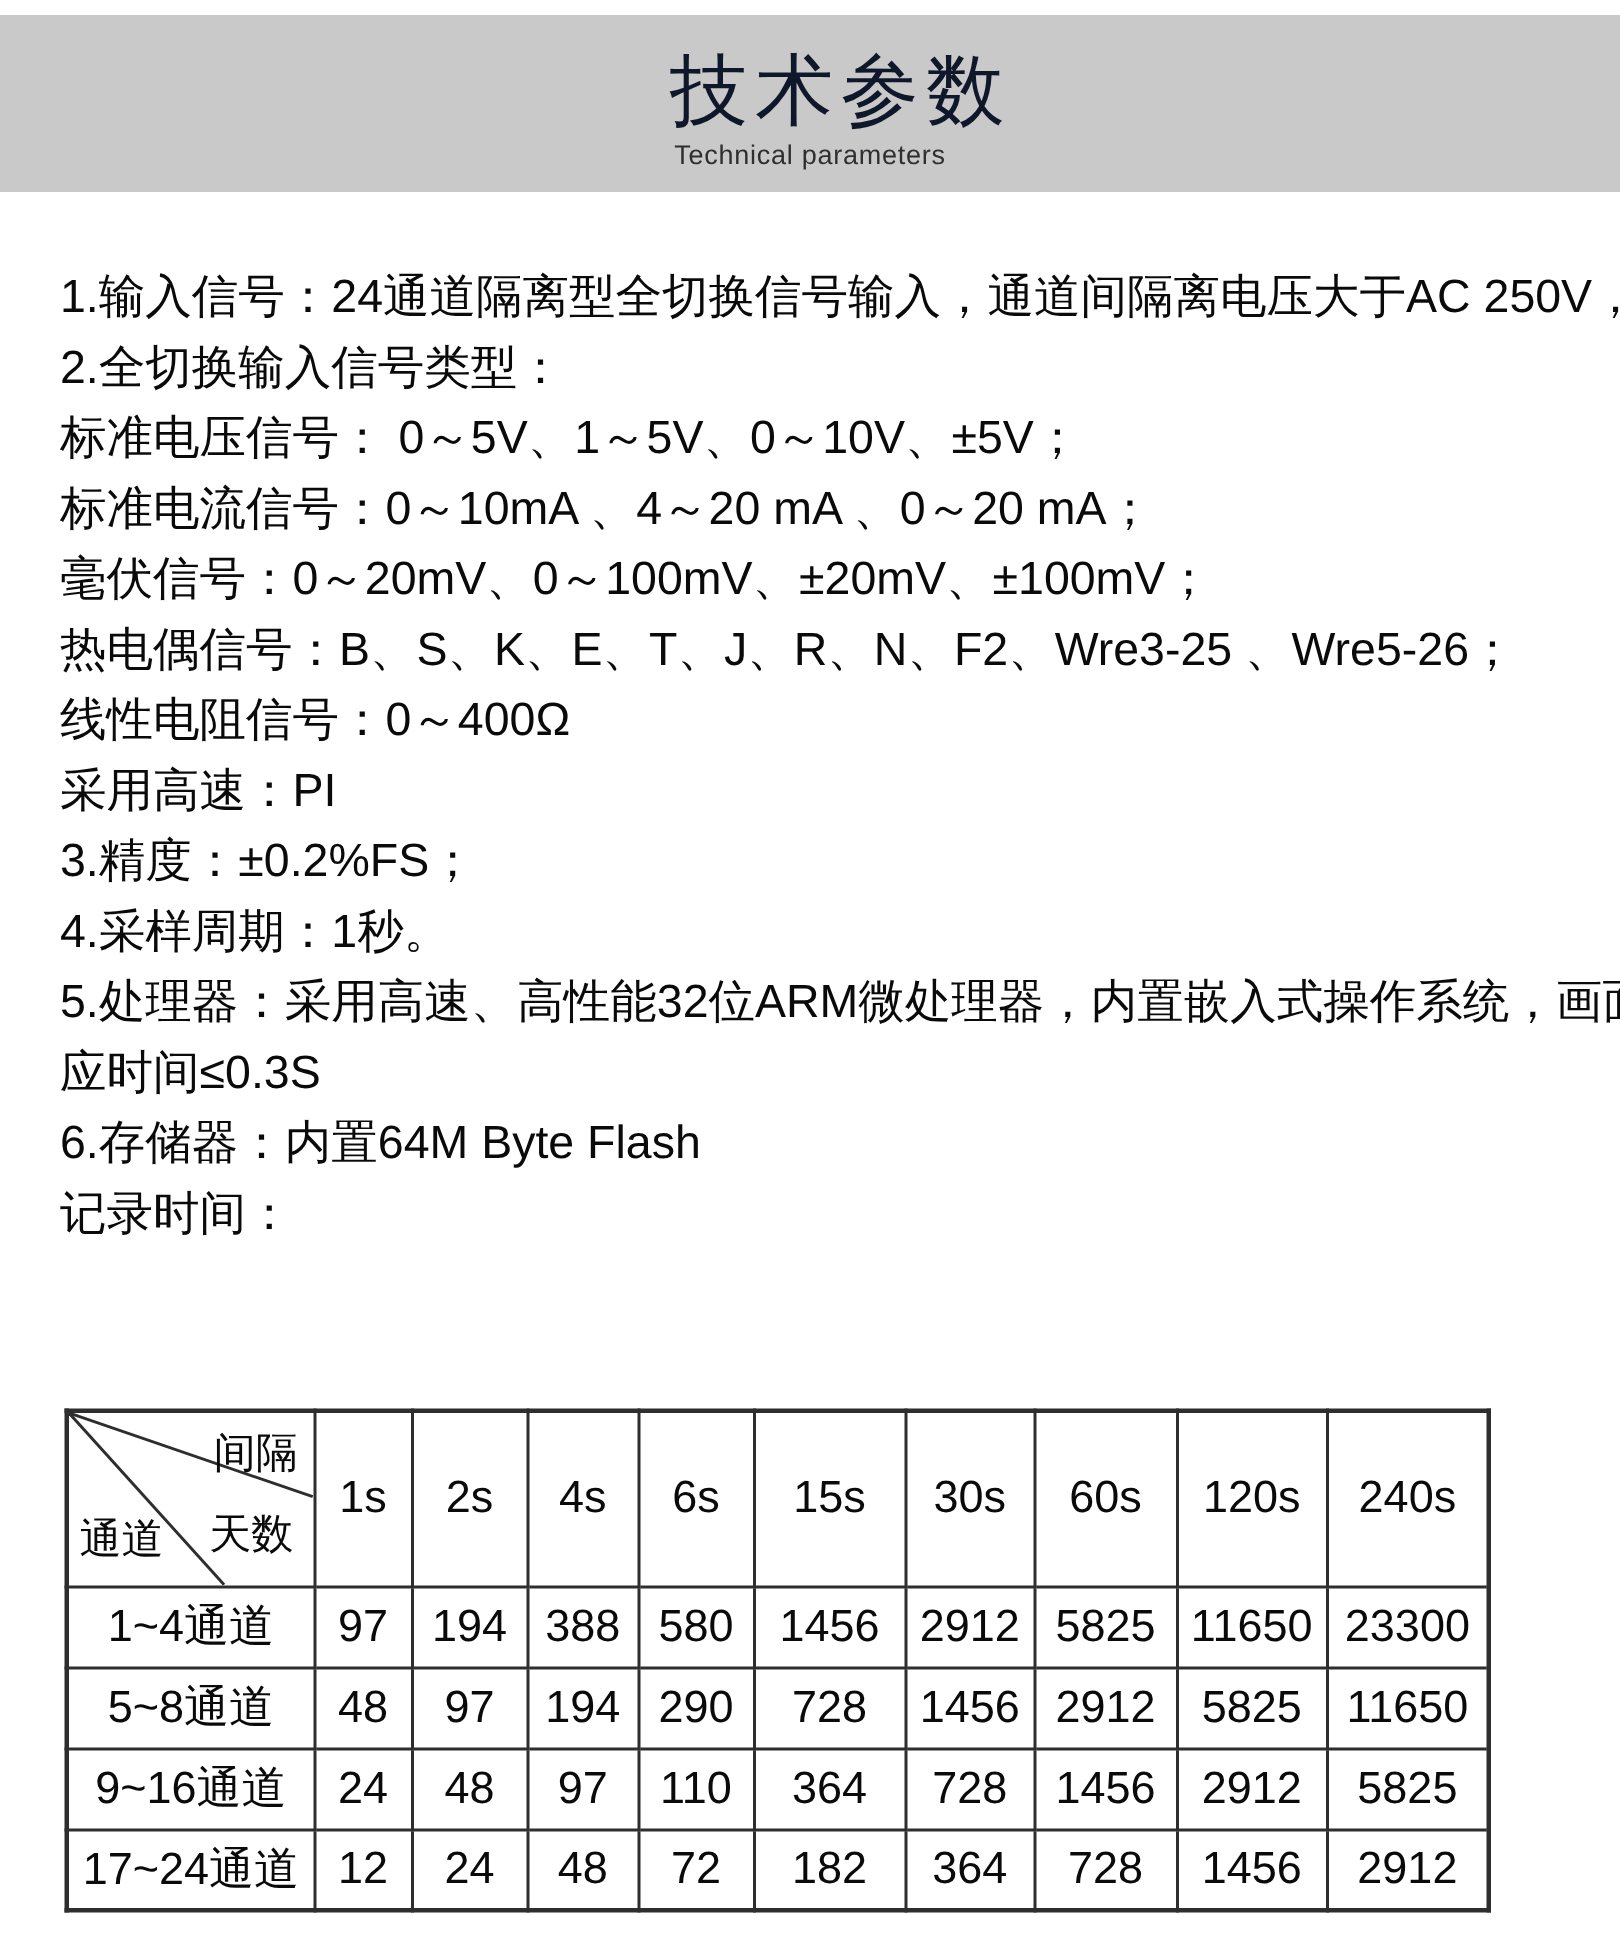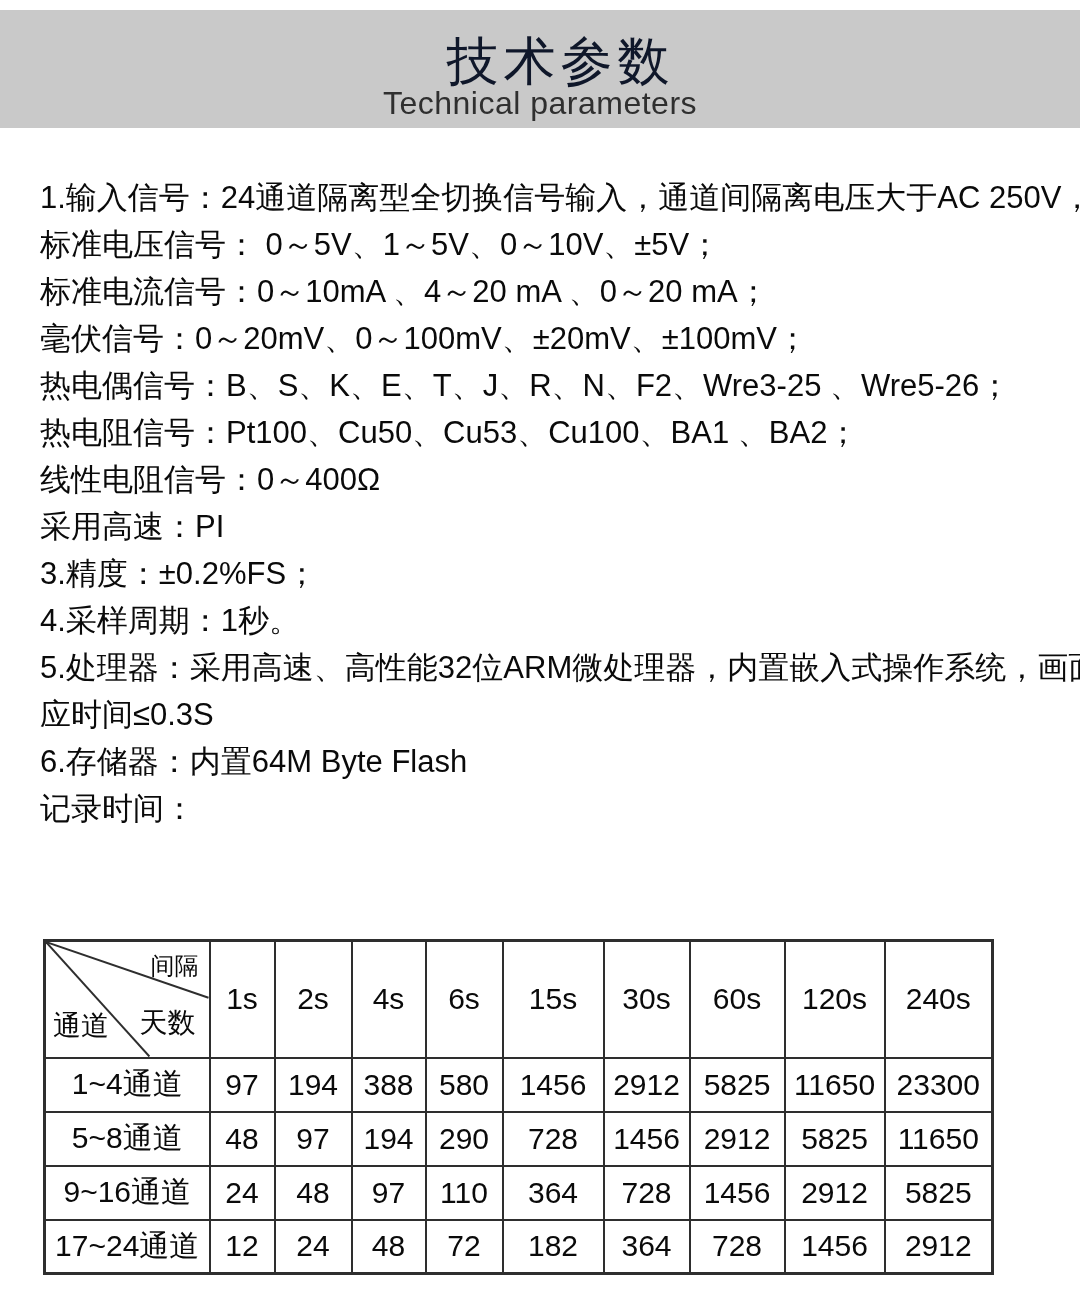--- a/index.html
+++ b/index.html
@@ -18,21 +18,21 @@
     text-align: center;
   }
   .title {
     padding-top: 24px;
     font-size: 52px; line-height: 54px;
     font-weight: 400; letter-spacing: 5px;
     color: #0f172a;
     padding-left: 41px;
   }
   .subtitle {
-    font-size: 32px; line-height: 30px;
+    font-size: 18px; line-height: 30px;
     color: #2f2f2f; letter-spacing: 0.5px;
   }
   .specs {
     position: absolute; left: 40px; top: 174px;
     width: 1010px;
   }
   .spec-line {
     font-size: 31px; line-height: 47px;
     white-space: pre; color: #0a0a0a;
   }
@@ -46,41 +46,41 @@
     border: 2px solid #2e2e2e;
     text-align: center; vertical-align: middle;
     font-weight: 400; padding: 0;
   }
   table.rec { border: 3px solid #2e2e2e; }
   tr.headrow { height: 117px; }
   tr.datarow { height: 54px; padding-left: 15px; }
   td.rowlabel { text-align: left; padding-left: 7px; }
   td.corner { position: relative; padding: 0; }
   td.corner svg { position: absolute; left: 0; top: 0; width: 100%; height: 100%; }
-  .c-interval { position: absolute; top: 8px; right: 10px; font-size: 24px; }
+  .c-interval { position: absolute; top: 8px; right: 10px; font-size: 28px; }
   .c-days    { position: absolute; top: 62px; right: 13px; font-size: 28px; }
   .c-channel { position: absolute; bottom: 12px; left: 7px; font-size: 28px; text-align: center; }
 </style>
 </head>
 <body>
 
 <div>
 
   <div class="band">
     <div class="title">技术参数</div>
     <div class="subtitle">Technical parameters</div>
   </div>
 
   <div class="specs">
     <div class="spec-line">1.输入信号：24通道隔离型全切换信号输入，通道间隔离电压大于AC 250V，通道和地</div>
+    <div class="spec-line">2.全切换输入信号类型：</div>
     <div class="spec-line">标准电压信号： 0～5V、1～5V、0～10V、±5V；</div>
     <div class="spec-line">标准电流信号：0～10mA 、4～20 mA 、0～20 mA；</div>
     <div class="spec-line">毫伏信号：0～20mV、0～100mV、±20mV、±100mV；</div>
     <div class="spec-line">热电偶信号：B、S、K、E、T、J、R、N、F2、Wre3-25 、Wre5-26；</div>
-    <div class="spec-line">热电阻信号：Pt100、Cu50、Cu53、Cu100、BA1 、BA2；</div>
     <div class="spec-line">线性电阻信号：0～400Ω</div>
     <div class="spec-line">采用高速：PI</div>
     <div class="spec-line">3.精度：±0.2%FS；</div>
     <div class="spec-line">4.采样周期：1秒。</div>
     <div class="spec-line">5.处理器：采用高速、高性能32位ARM微处理器，内置嵌入式操作系统，画面切换响</div>
     <div class="spec-line">应时间≤0.3S</div>
     <div class="spec-line">6.存储器：内置64M Byte Flash</div>
     <div class="spec-line">记录时间：</div>
   </div>
 

